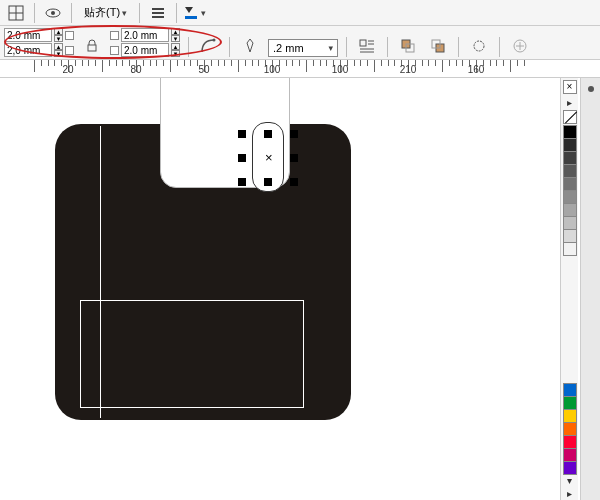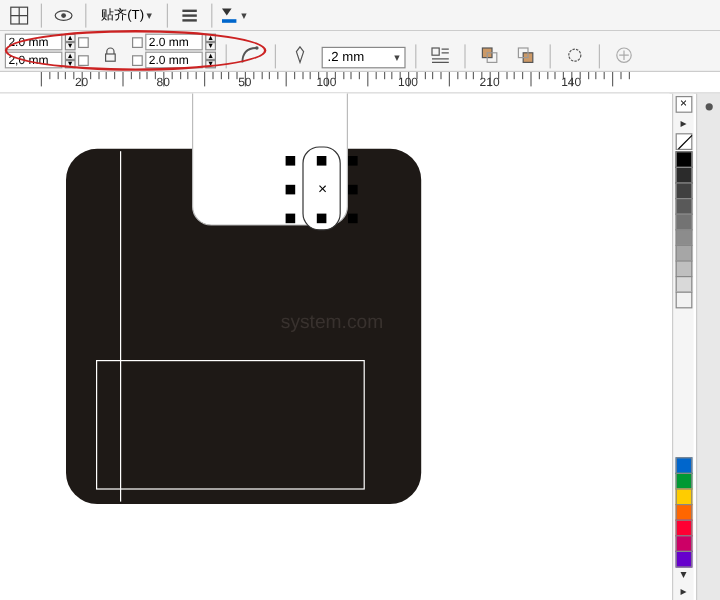--- a/index.html
+++ b/index.html
@@ -254,21 +254,21 @@
     <div class="rt" style="left: 414.8px;"></div>
     <div class="rt" style="left: 421.6px;"></div>
     <div class="rt" style="left: 428.4px;"></div>
     <div class="rt" style="left: 435.2px;"></div>
     <div class="rt big" style="left: 442px;"></div>
     <div class="rt" style="left: 448.8px;"></div>
     <div class="rt" style="left: 455.6px;"></div>
     <div class="rt" style="left: 462.4px;"></div>
     <div class="rt" style="left: 469.2px;"></div>
     <div class="rt big" style="left: 476px;"></div>
-    <div class="rL" style="left: 476px;">140</div>
+    <div class="rL" style="left: 476px;">160</div>
     <div class="rt" style="left: 482.8px;"></div>
     <div class="rt" style="left: 489.6px;"></div>
     <div class="rt" style="left: 496.4px;"></div>
     <div class="rt" style="left: 503.2px;"></div>
     <div class="rt big" style="left: 510px;"></div>
     <div class="rt" style="left: 516.8px;"></div>
     <div class="rt" style="left: 523.6px;"></div>
   </div>
 
 <div class="canvas">
@@ -281,21 +281,20 @@
   <div class="h" style="left:238px;top:52px"></div>
   <div class="h" style="left:264px;top:52px"></div>
   <div class="h" style="left:290px;top:52px"></div>
   <div class="h" style="left:238px;top:76px"></div>
   <div class="hx" style="left:265px;top:72px">×</div>
   <div class="h" style="left:290px;top:76px"></div>
   <div class="h" style="left:238px;top:100px"></div>
   <div class="h" style="left:264px;top:100px"></div>
   <div class="h" style="left:290px;top:100px"></div>
 
-  <div class="wm2">system.com</div>
 </div>
 
 <div class="palette">
   <div class="pclose">×</div>
   <div class="parrow">▸</div>
   <div class="noc"></div>
   <div id="grays">
       <div class="sw" style="background: rgb(0, 0, 0);"></div>
       <div class="sw" style="background: rgb(43, 43, 43);"></div>
       <div class="sw" style="background: rgb(64, 64, 64);"></div>

